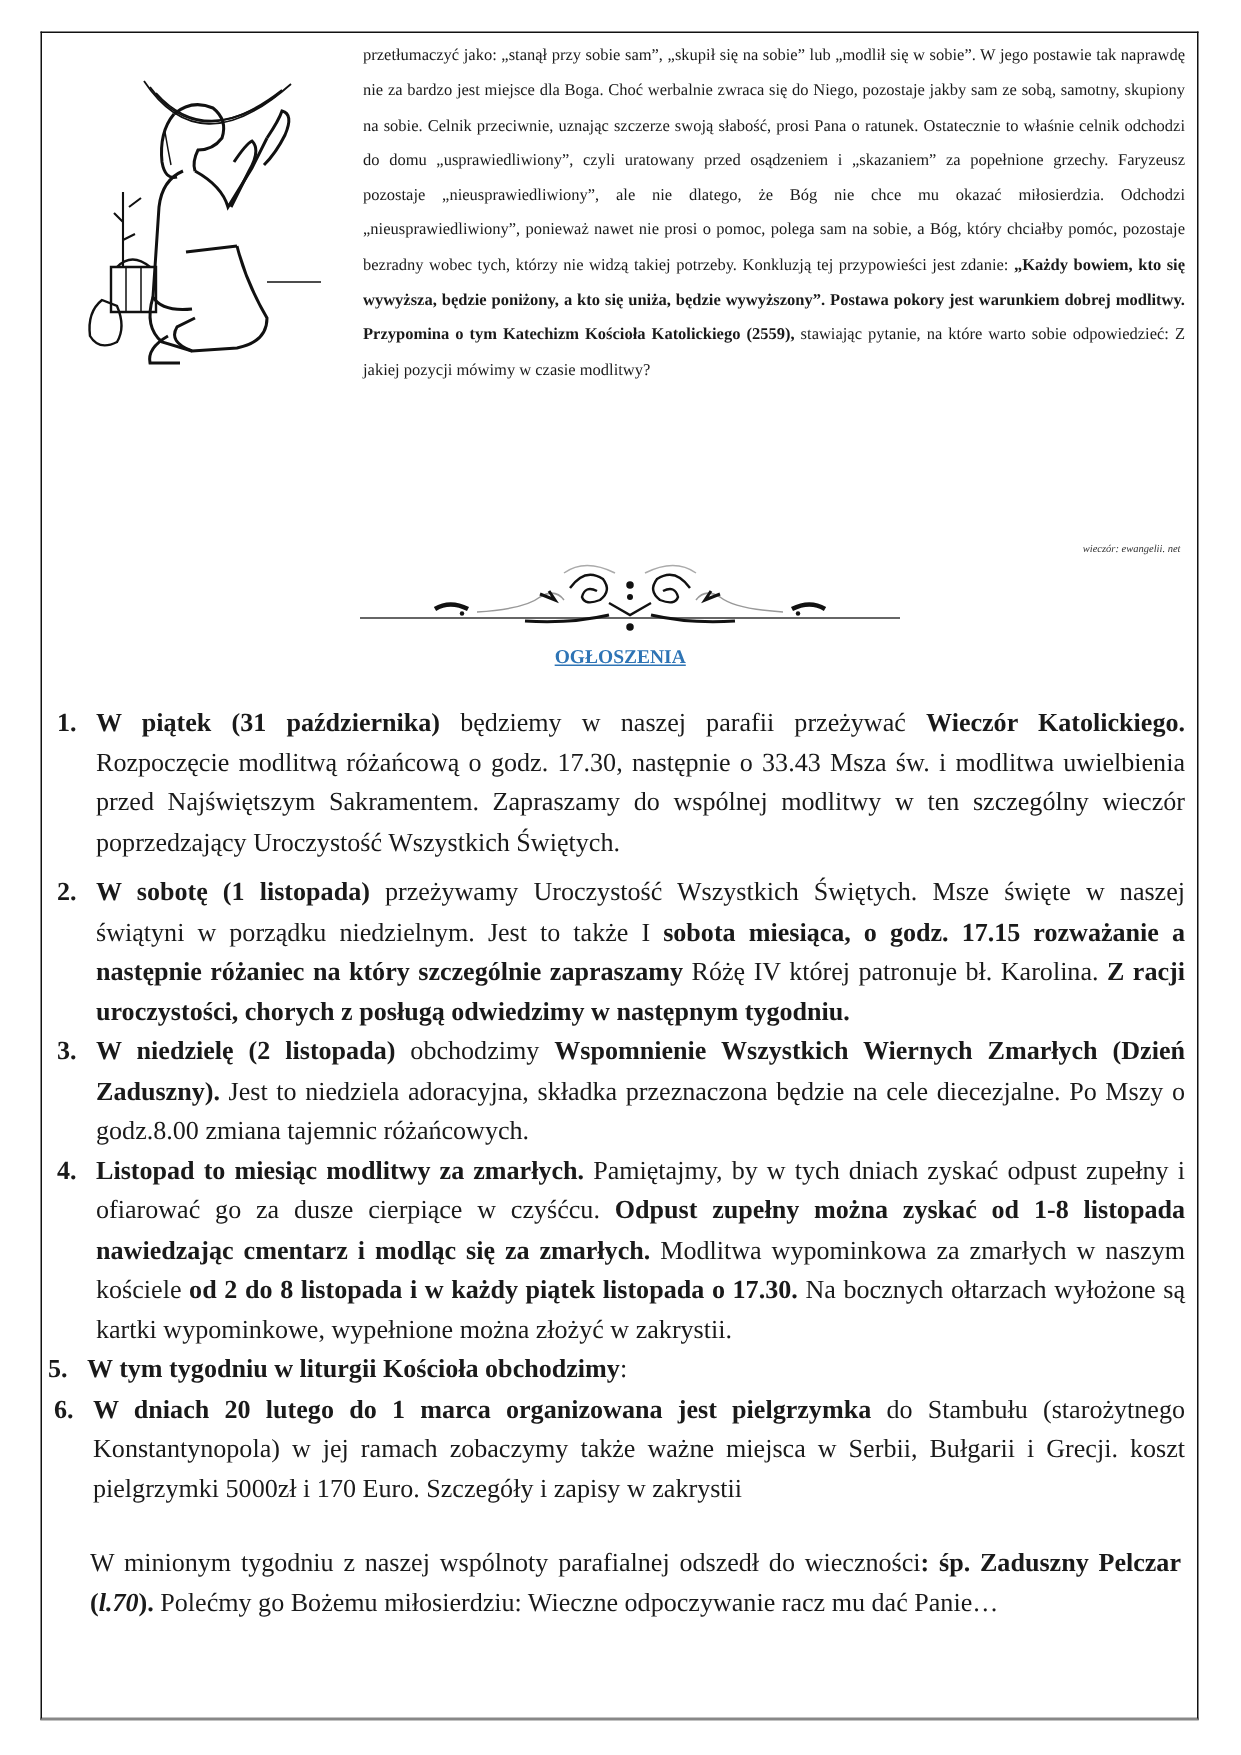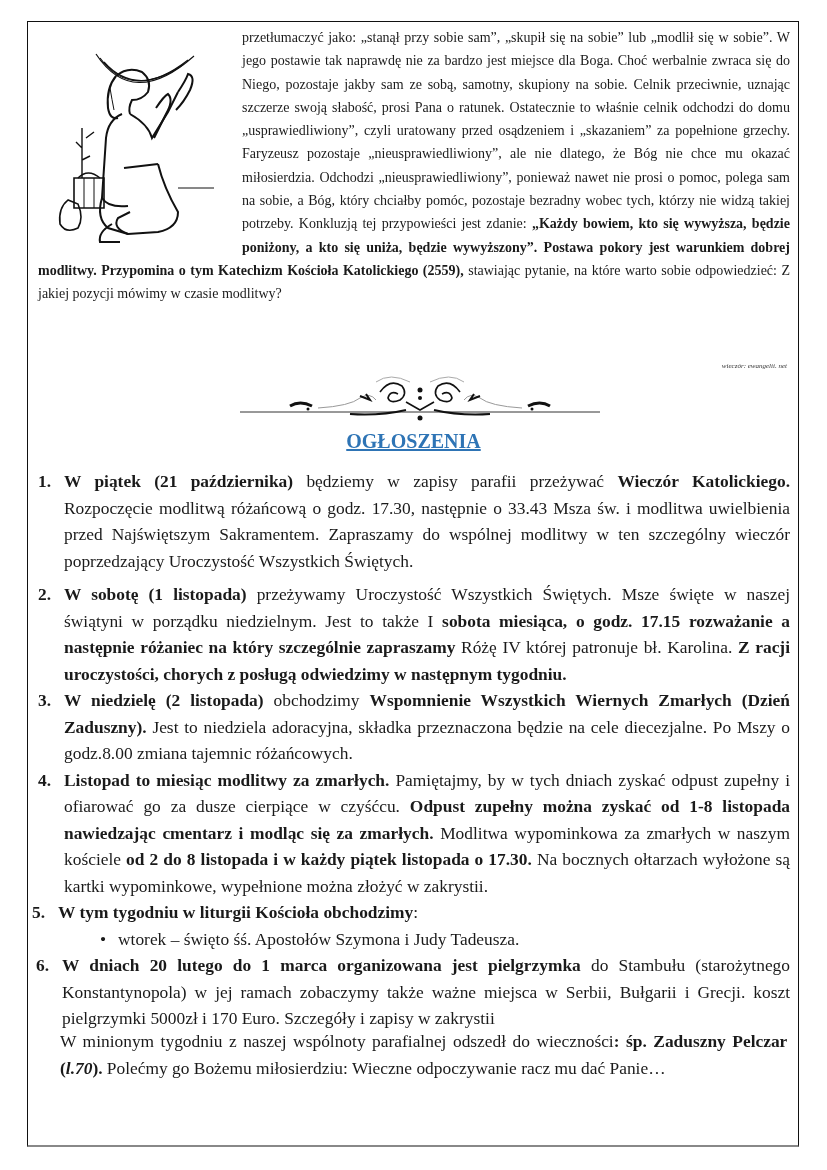--- a/index.html
+++ b/index.html
@@ -1,28 +1,28 @@
 <!DOCTYPE html>
 <html><head>
   <meta charset="utf-8">
   <style>
     html, body { margin: 0; padding: 0; background: #ffffff; }
     body { width: 827px; height: 1170px; position: relative; overflow: hidden;
       font-family: "Liberation Serif", "DejaVu Serif", serif; color: #1a1a1a; }
     .frame { position: absolute; left: 27px; top: 21px; width: 772px; height: 1126px;
       border: 1.5px solid #111; border-bottom: 2px solid #888; box-sizing: border-box; }
-    .intro { position: absolute; left: 38px; top: 26px; width: 752px; font-size: 14px; line-height: 23.3px; text-align: justify; }
+    .intro { position: absolute; left: 38px; top: 26px; width: 752px; font-size: 11px; line-height: 23.3px; text-align: justify; }
     .illus { float: left; width: 192px; height: 226px; margin-right: 12px; margin-top: 2px; }
     .intro p { margin: 0; }
     .b { font-weight: bold; }
     .i { font-style: italic; }
     .source { position: absolute; right: 40px; top: 362px; font-size: 7px; font-style: italic; color: #333; }
     .divider { position: absolute; left: 240px; top: 372px; width: 360px; height: 50px; }
     .heading { position: absolute; left: 0; width: 827px; top: 430px; text-align: center;
-      font-size: 20px; font-weight: bold; color: #2e74b5; }
+      font-size: 13px; font-weight: bold; color: #2e74b5; }
     .heading span { text-decoration: underline; }
     .ann { position: absolute; left: 38px; top: 468px; width: 752px; font-size: 17.4px; line-height: 26.5px; }
     .ann ol { margin: 0; padding: 0; list-style: none; }
     .ann li { position: relative; padding-left: 26px; text-align: justify; }
     .ann li .num { position: absolute; left: 0; top: 0; font-weight: bold; }
     .li1 { margin-bottom: 7px; }
     .li2 { margin-bottom: 0; }
     .sub { margin: 0; padding: 0 0 0 42px; list-style: none; }
     .sub .bullet { display: inline-block; width: 18px; }
     .obit { position: absolute; left: 60px; top: 1028px; width: 727px; font-size: 17.4px; line-height: 26.5px; text-align: justify; }
@@ -85,40 +85,37 @@
   <circle cx="68" cy="37" r="1.5" fill="#111"></circle>
   <circle cx="292" cy="37" r="1.5" fill="#111"></circle>
 </svg>
 
 <div class="heading"><span>OGŁOSZENIA</span></div>
 
 <div class="ann">
   <ol>
     <li class="li1">
       <span class="num">1.</span>
-      <span class="b">W piątek (21 października)</span><span> będziemy w zapisy parafii przeżywać </span><span class="b">Wieczór Katolickiego.</span><span> Rozpoczęcie modlitwą różańcową o godz. 17.30, następnie o 33.43 Msza św. i modlitwa uwielbienia przed Najświętszym Sakramentem. Zapraszamy do wspólnej modlitwy w ten szczególny wieczór poprzedzający Uroczystość Wszystkich Świętych.</span>
+      <span class="b">W piątek (31 października)</span><span> będziemy w naszej parafii przeżywać </span><span class="b">Wieczór Katolickiego.</span><span> Rozpoczęcie modlitwą różańcową o godz. 17.30, następnie o 33.43 Msza św. i modlitwa uwielbienia przed Najświętszym Sakramentem. Zapraszamy do wspólnej modlitwy w ten szczególny wieczór poprzedzający Uroczystość Wszystkich Świętych.</span>
     </li>
     <li class="li2">
       <span class="num">2.</span>
       <span class="b">W sobotę (1 listopada)</span><span> przeżywamy Uroczystość Wszystkich Świętych. Msze święte w naszej świątyni w porządku niedzielnym. Jest to także I </span><span class="b">sobota miesiąca, o godz. 17.15 rozważanie a następnie różaniec na który szczególnie zapraszamy</span><span> Różę IV której patronuje bł. Karolina. </span><span class="b">Z racji uroczystości, chorych z posługą odwiedzimy w następnym tygodniu.</span>
     </li>
     <li>
       <span class="num">3.</span>
       <span class="b">W niedzielę (2 listopada)</span><span> obchodzimy </span><span class="b">Wspomnienie Wszystkich Wiernych Zmarłych (Dzień Zaduszny).</span><span> Jest to niedziela adoracyjna, składka przeznaczona będzie na cele diecezjalne. Po  Mszy o godz.8.00 zmiana tajemnic różańcowych.</span>
     </li>
     <li>
       <span class="num">4.</span>
       <span class="b">Listopad to miesiąc modlitwy za zmarłych.</span><span> Pamiętajmy, by w tych dniach zyskać odpust zupełny i  ofiarować go za dusze cierpiące w czyśćcu. </span><span class="b">Odpust zupełny można zyskać od 1-8 listopada nawiedzając cmentarz i modląc się za zmarłych.</span><span>  Modlitwa wypominkowa za zmarłych w naszym kościele </span><span class="b">od 2 do 8 listopada i w każdy piątek listopada o  17.30.</span><span> Na bocznych ołtarzach wyłożone są kartki wypominkowe, wypełnione można złożyć w zakrystii.</span>
     </li>
     <li style="margin-left:-6px;">
       <span class="num">5.</span>
       <span class="b">W tym tygodniu w liturgii Kościoła obchodzimy</span><span>:</span>
-      <ul class="sub">
-        <li style="padding-left:0"><span class="bullet">•</span><span>wtorek – święto śś. Apostołów  Szymona i Judy Tadeusza.</span></li>
-      </ul>
     </li>
     <li style="margin-left:-2px;">
       <span class="num">6.</span>
       <span class="b">W dniach 20 lutego do 1 marca organizowana jest pielgrzymka</span><span> do Stambułu (starożytnego Konstantynopola) w jej ramach zobaczymy także ważne miejsca w Serbii, Bułgarii i Grecji. koszt pielgrzymki 5000zł i 170 Euro. Szczegóły i zapisy w zakrystii</span>
     </li>
   </ol>
 </div>
 
 <div class="obit">
   <span>W minionym tygodniu z naszej wspólnoty parafialnej odszedł do wieczności</span><span class="b">: </span><span class="b">śp. Zaduszny Pelczar</span><span class="b"> (</span><span class="b i">l.70</span><span class="b">).</span><span> Polećmy go Bożemu miłosierdziu: Wieczne odpoczywanie racz mu dać Panie…</span>

